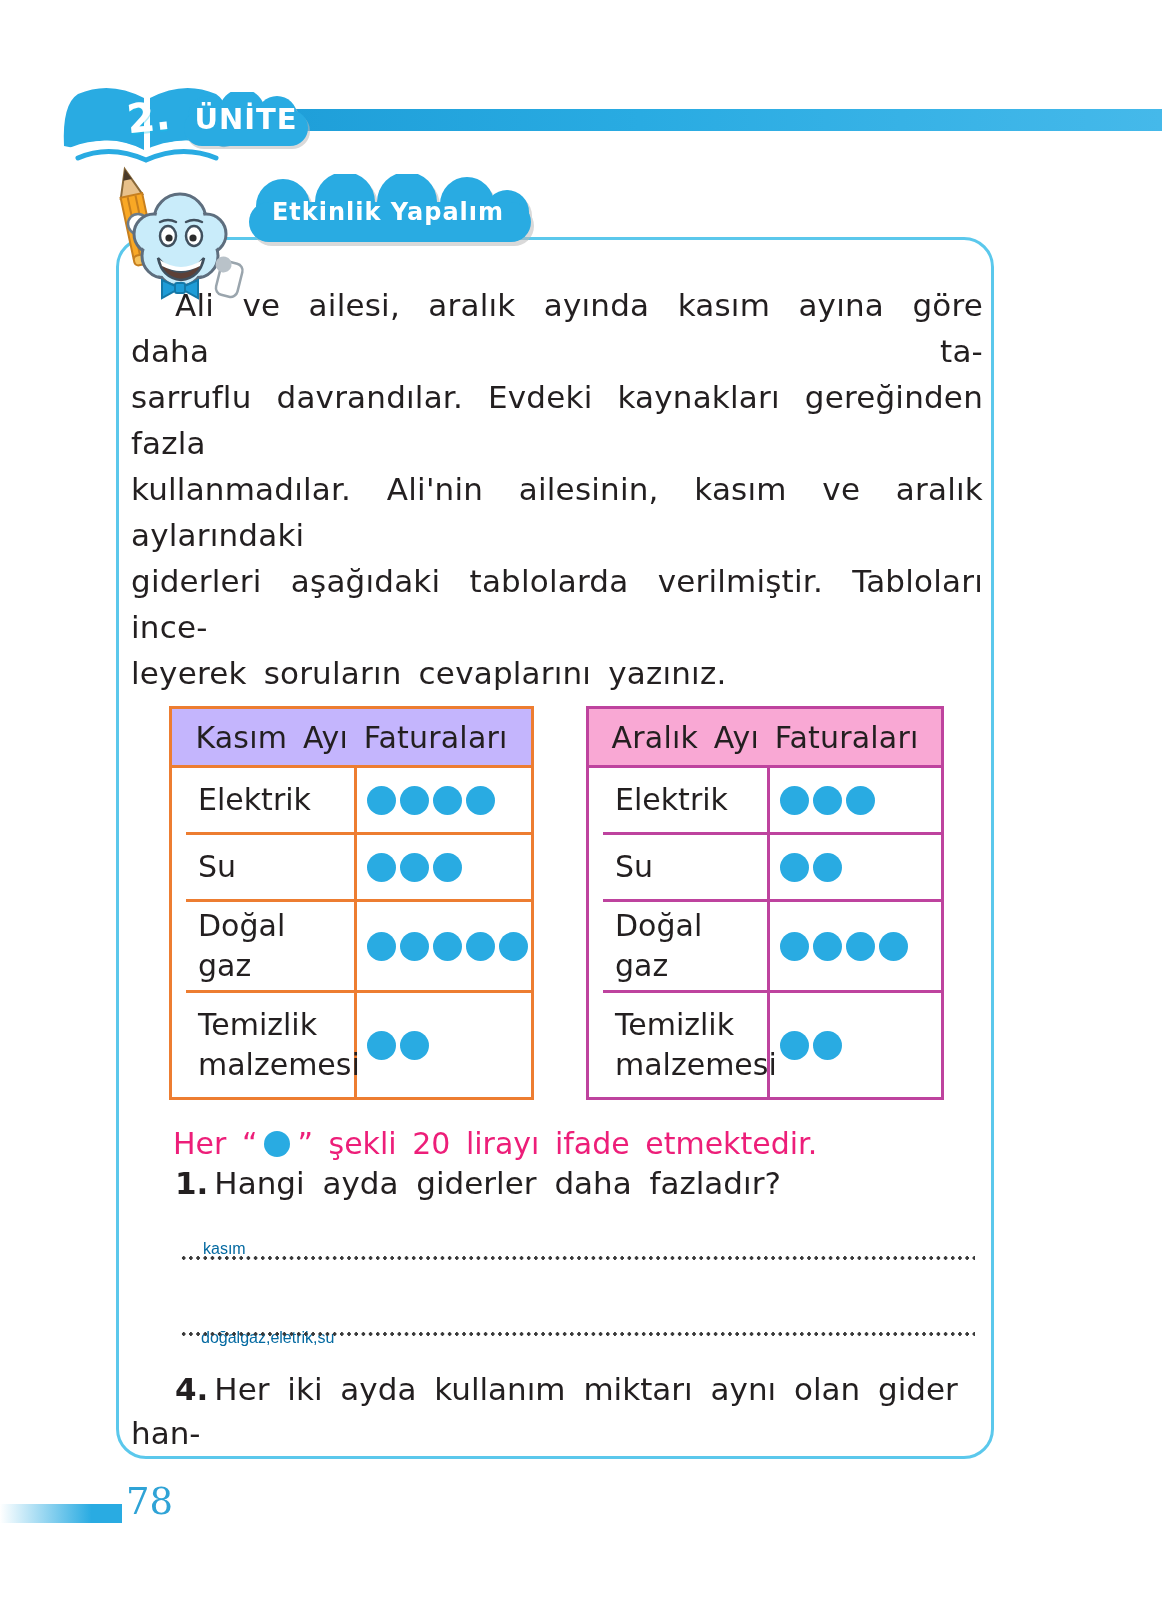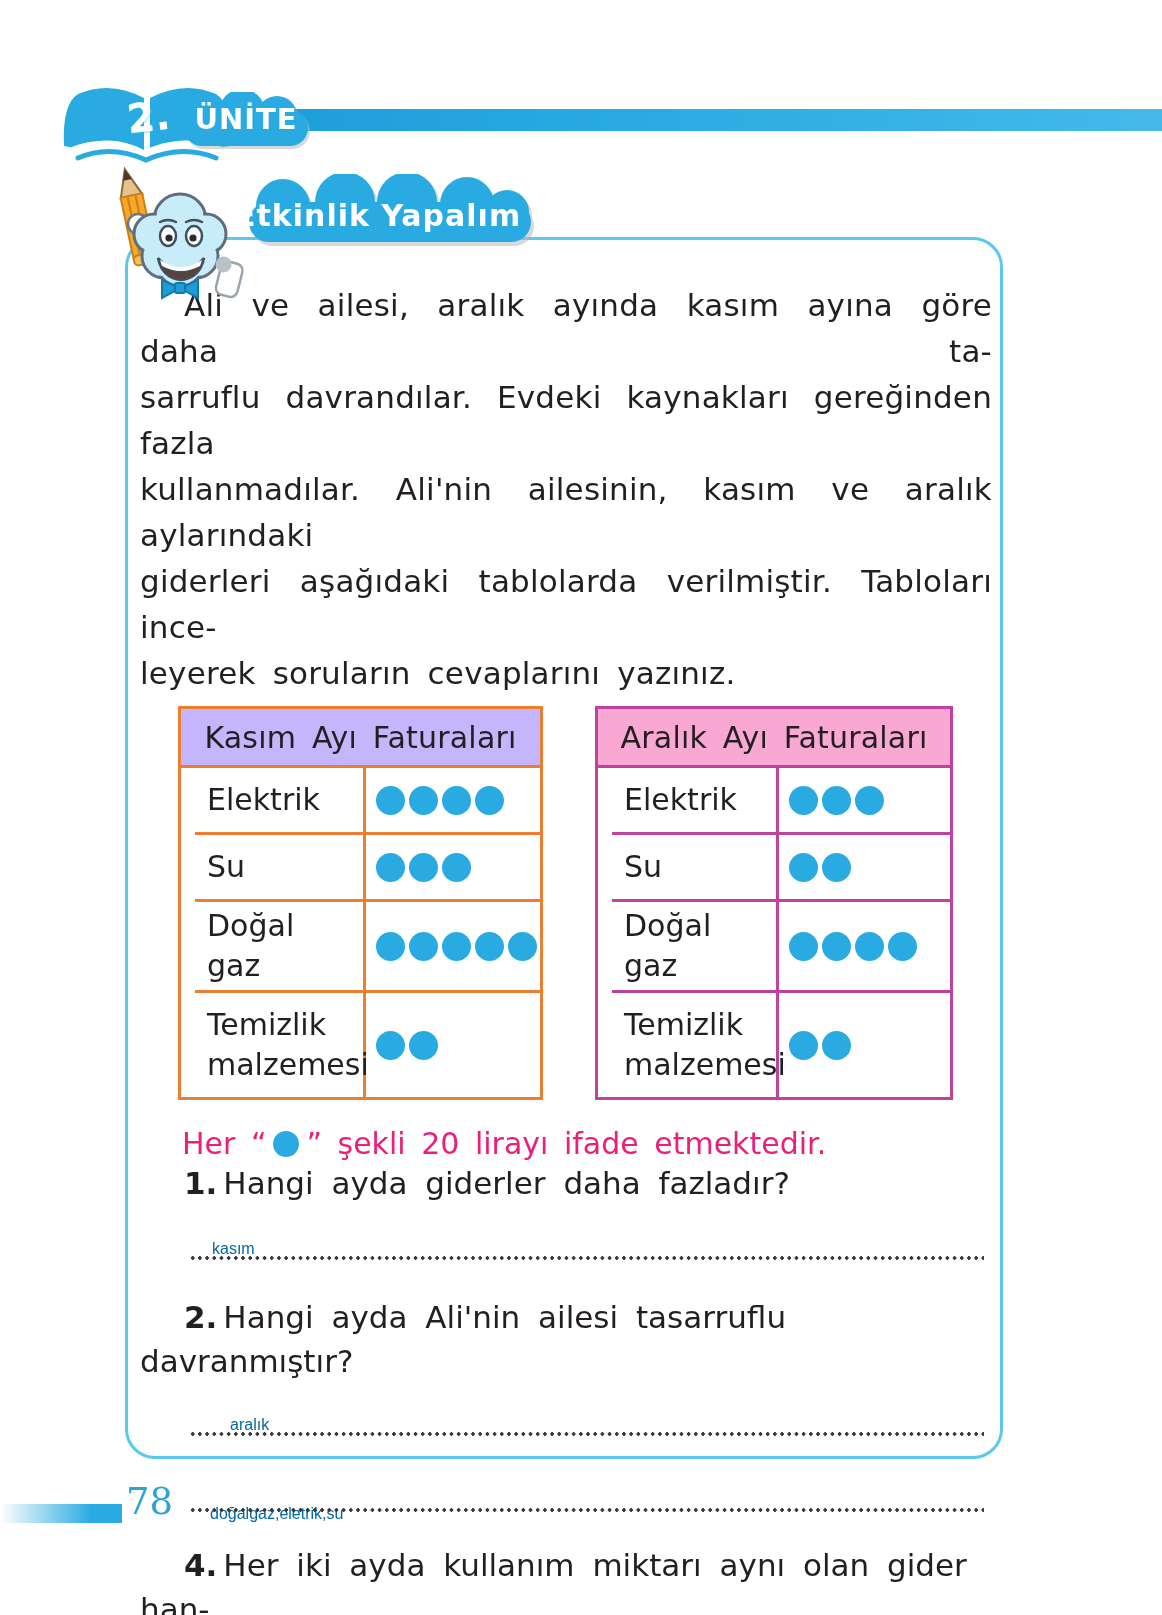--- a/index.html
+++ b/index.html
@@ -14,26 +14,26 @@
   .unit-number{position:absolute;left:127px;top:94px;font-size:40px;font-weight:bold;color:#fff;
                transform:rotate(-6deg);text-shadow:0 2px 0 rgba(20,199,236,0.35);z-index:3;}
   .unite-badge{position:absolute;left:180px;top:92px;width:132px;height:56px;z-index:2;}
   .unite-badge svg{position:absolute;left:0;top:0;filter:drop-shadow(2px 3px 0 rgba(185,185,185,.55));}
   .unite-label{position:absolute;left:0;top:10px;width:100%;text-align:center;
                font-size:29px;font-weight:bold;color:#fff;letter-spacing:1px;}
 
   
   .activity-banner{position:absolute;left:235px;top:174px;width:306px;height:72px;z-index:4;}
   .activity-banner svg{position:absolute;left:0;top:0;filter:drop-shadow(3px 4px 0 rgba(186,186,186,.55));}
-  .activity-title{position:absolute;left:0;top:24px;width:100%;
-                  font-size:30px;font-weight:bold;color:#fff;letter-spacing:1px;}
+  .activity-title{position:absolute;left:0;top:24px;width:100%;text-align:center;
+                  font-size:24px;font-weight:bold;color:#fff;letter-spacing:1px;}
   .mascot{position:absolute;left:100px;top:162px;width:160px;height:180px;z-index:5;}
 
   
-  .content-box{position:absolute;left:125px;top:237px;width:878px;height:1222px;
+  .content-box{position:absolute;left:116px;top:237px;width:878px;height:1222px;
                border:3.5px solid #5BC8EC;border-radius:30px;box-sizing:border-box;
                padding:42px 8px 0 12px;background:#fff;}
 
   .intro{font-size:31px;line-height:46px;word-spacing:7px;letter-spacing:.2px;}
   .intro-line{text-align:justify;}
   .intro-line.just{text-align-last:justify;}
   .intro-line.first{text-indent:44px;}
 
   
   .tables-row{display:flex;gap:52px;margin:10px 0 0 38px;}
@@ -273,27 +273,20 @@
     </div>
 
     <div class="question q1">
       <p class="q-line"><span class="q-num">1.</span><span class="q-text">Hangi ayda giderler daha fazladır?</span></p>
       <div class="answer-area">
         <div class="answer-text">kasım</div>
         <div class="dotted-line"></div>
       </div>
     </div>
 
-    <div class="question q2">
-      <p class="q-line"><span class="q-num">2.</span><span class="q-text">Hangi ayda Ali'nin ailesi tasarruflu davranmıştır?</span></p>
-      <div class="answer-area">
-        <div class="answer-text">aralık</div>
-        <div class="dotted-line"></div>
-      </div>
-    </div>
 
     <div class="question q3">
       <div class="answer-area">
         <div class="answer-text">doğalgaz,eletrik,su</div>
         <div class="dotted-line"></div>
       </div>
     </div>
 
     <div class="question q4">
       <p class="q-line"><span class="q-num">4.</span><span class="q-text">Her iki ayda kullanım miktarı aynı olan gider han-</span></p>

